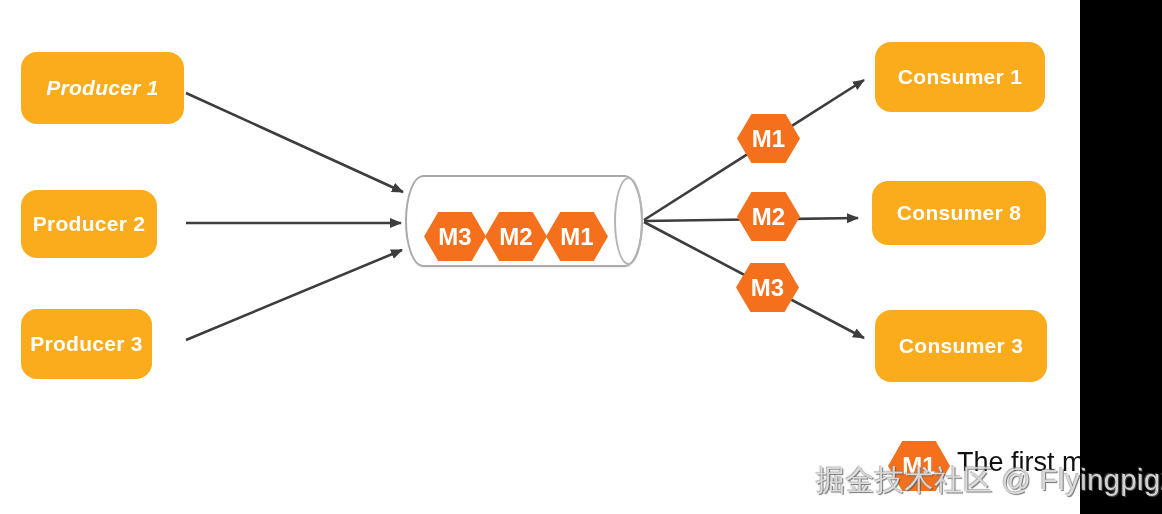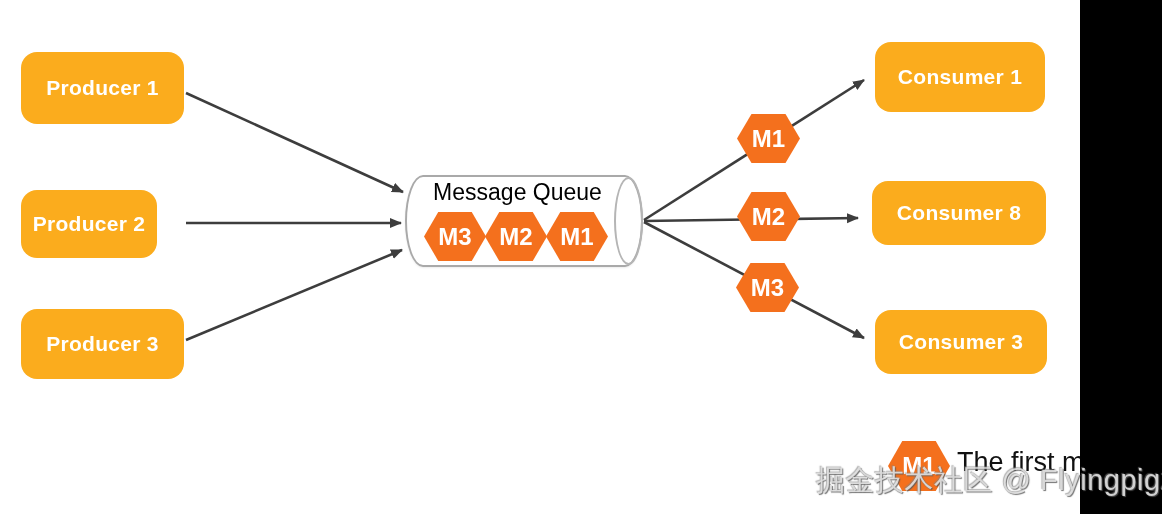--- a/index.html
+++ b/index.html
@@ -114,26 +114,26 @@
     position: absolute;
     left: 816px; top: 461px;
     font-size: 29px;
     white-space: nowrap;
     color: rgba(225, 225, 225, 0.9);
     text-shadow: 1px 1px 1px rgba(90,90,90,0.85), -1px -1px 1px rgba(130,130,130,0.6);
     z-index: 60;
     letter-spacing: 0.5px;
   }
   
-  .p1 { left: 21px;  top: 52px;  width: 163px; height: 72px; }
+  .p1 { left: 21px;  top: 52px;  width: 163px; height: 72px; font-style: italic; }
   .p2 { left: 21px;  top: 190px; width: 136px; height: 68px; }
-  .p3 { left: 21px;  top: 309px; width: 163px; height: 70px; }
+  .p3 { left: 21px;  top: 309px; width: 131px; height: 70px; }
   .c1 { left: 875px; top: 42px;  width: 170px; height: 70px; text-align: right; }
   .c2 { left: 872px; top: 181px; width: 174px; height: 64px; }
-  .c3 { left: 875px; top: 310px; width: 172px; height: 64px; }
+  .c3 { left: 875px; top: 310px; width: 172px; height: 72px; }
 </style>
 </head>
 <body>
 
 <div class="canvas">
 
   <svg class="arrows" viewBox="0 0 1162 514" xmlns="http://www.w3.org/2000/svg">
     <defs>
       <marker id="ah" markerUnits="userSpaceOnUse" markerWidth="13" markerHeight="11" refX="11" refY="5" orient="auto">
         <path d="M0,0 L12,5 L0,10 Z" fill="#3D3D3D"></path>
@@ -152,21 +152,20 @@
   </div>
   <div class="node p2">
     <span>Producer 2</span>
   </div>
   <div class="node p3">
     <span>Producer 3</span>
   </div>
 
   <div class="cyl-body"></div>
   <div class="cyl-cap"></div>
-  <div class="cyl-title">Message Queue</div>
   <div class="queue-hexes">
     <div class="hex">
       <span>M3</span>
     </div>
     <div class="hex">
       <span>M2</span>
     </div>
     <div class="hex">
       <span>M1</span>
     </div>

